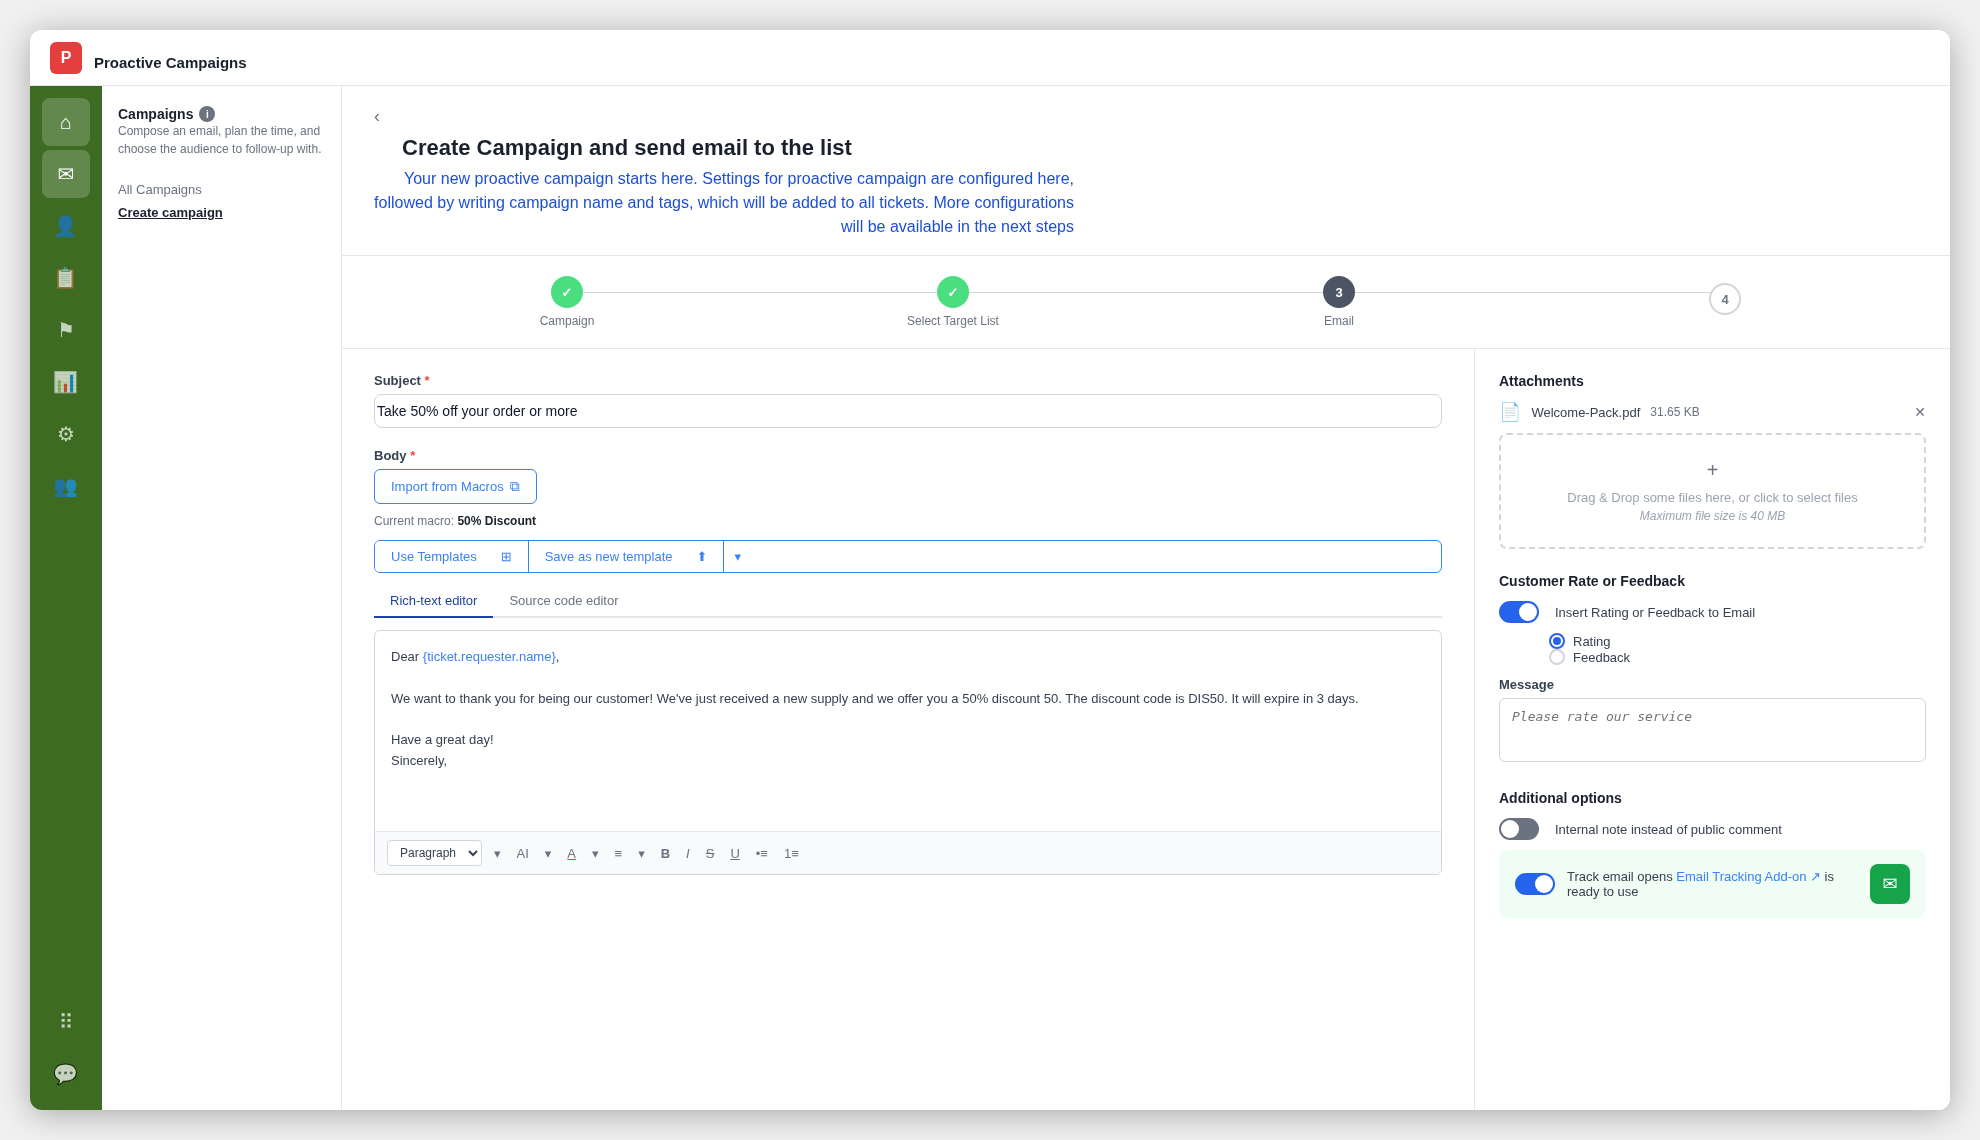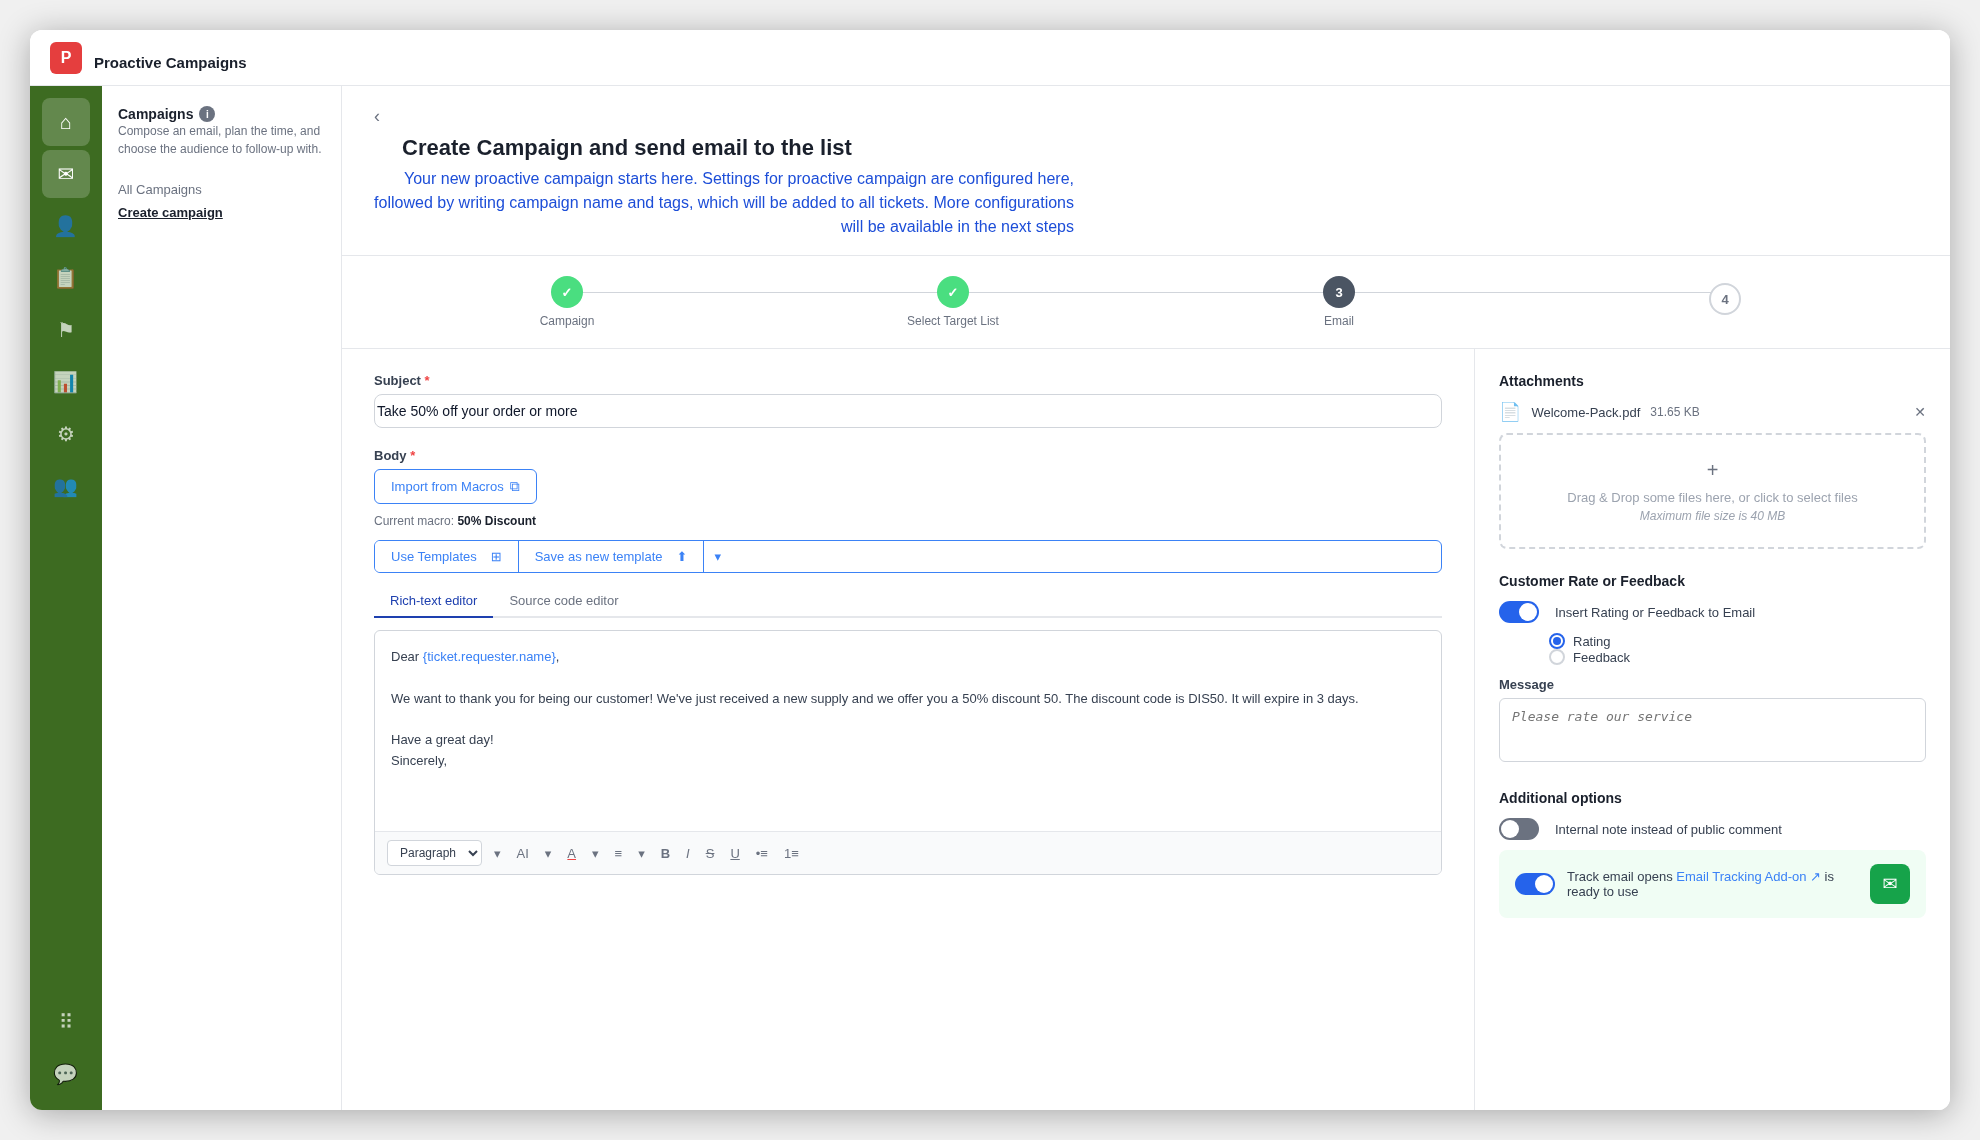--- a/index.html
+++ b/index.html
@@ -215,21 +215,21 @@
       overflow: hidden;
     }
     .template-bar-btn {
       padding: 8px 16px;
       font-size: 13px;
       font-weight: 500;
       color: #3b82f6;
       background: #fff;
       border: none;
       cursor: pointer;
-      display: inline-flex; align-items: center; gap: 14px;
+      display: inline-flex; align-items: center; gap: 24px;
     }
     .template-bar-btn:first-child { border-right: 1.5px solid #3b82f6; }
     .template-bar-arrow {
       padding: 8px 10px;
       font-size: 13px;
       color: #3b82f6;
       background: #fff;
       border: none;
       border-left: 1.5px solid #3b82f6;
       cursor: pointer;

